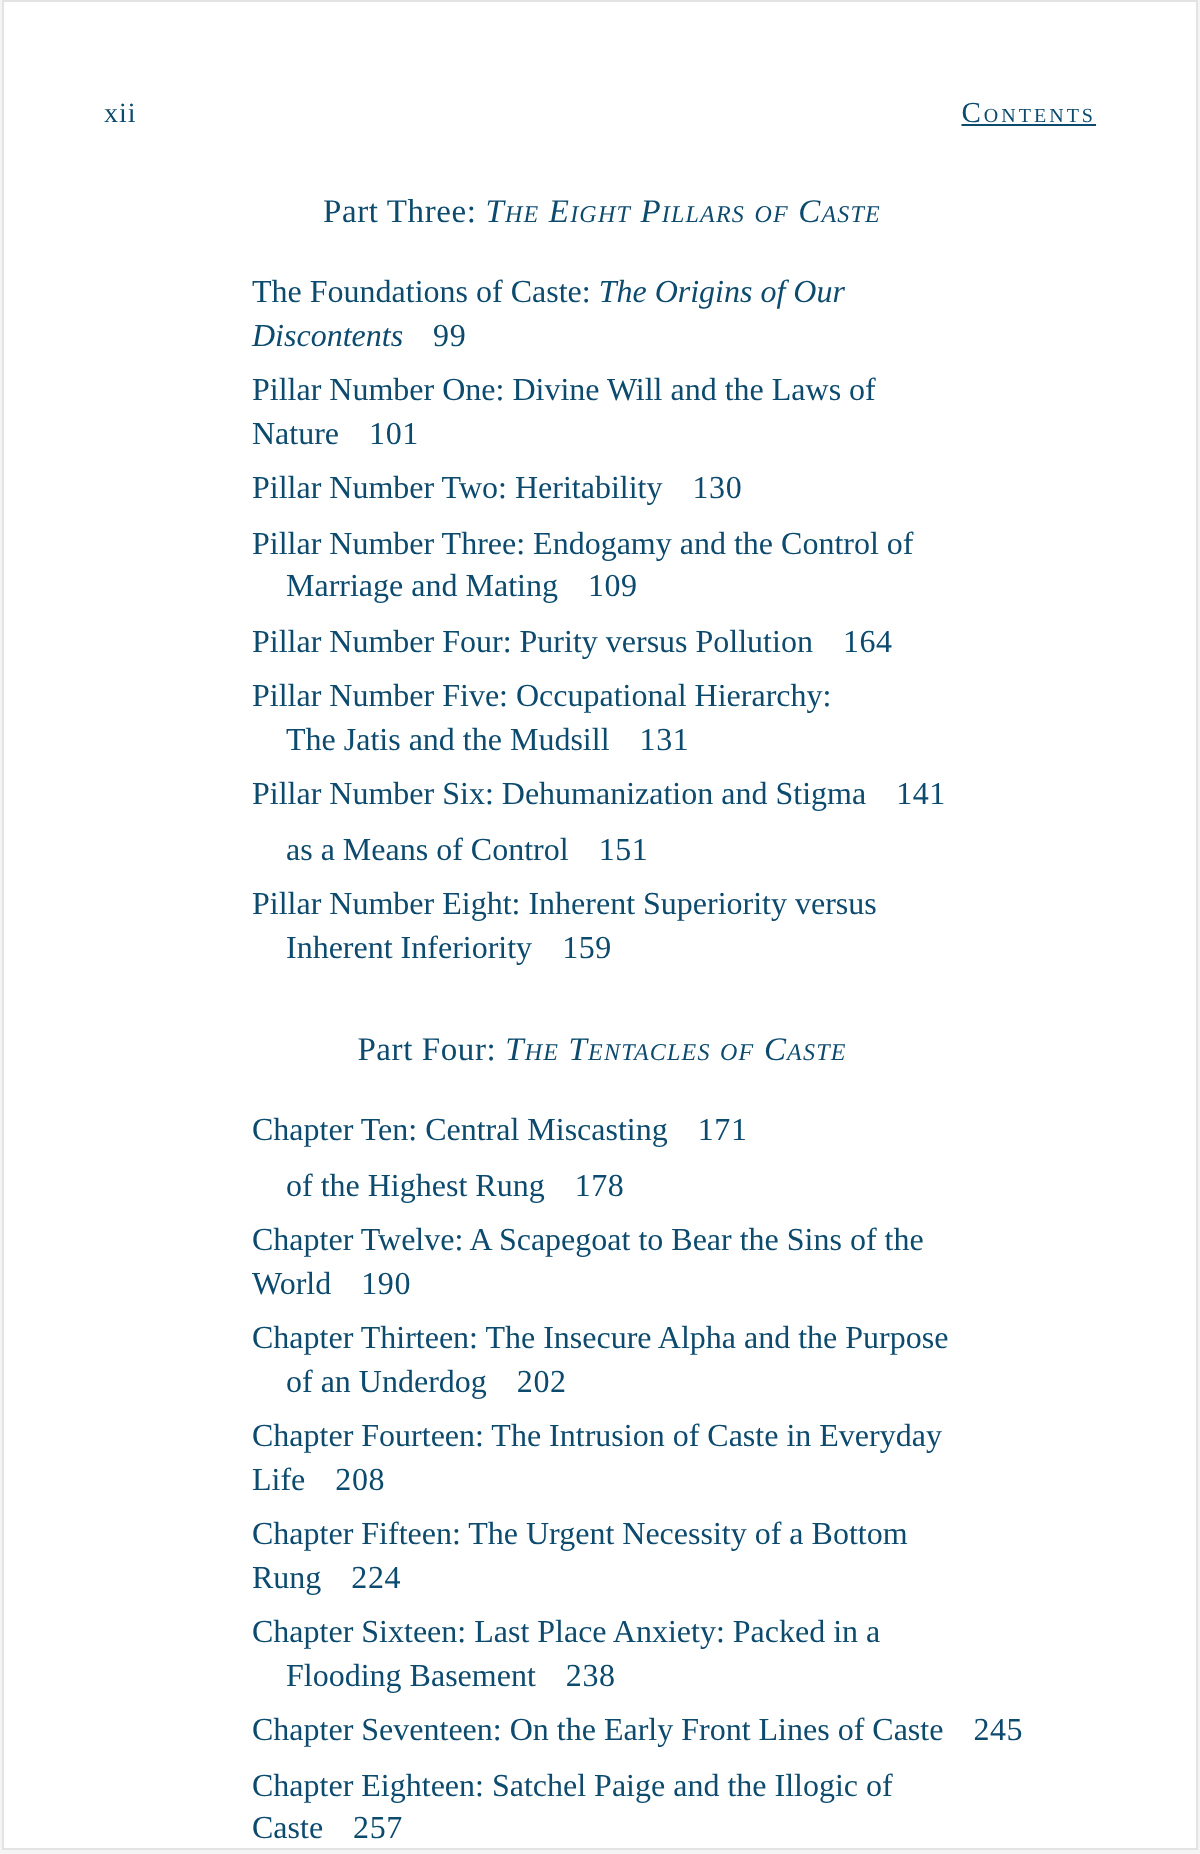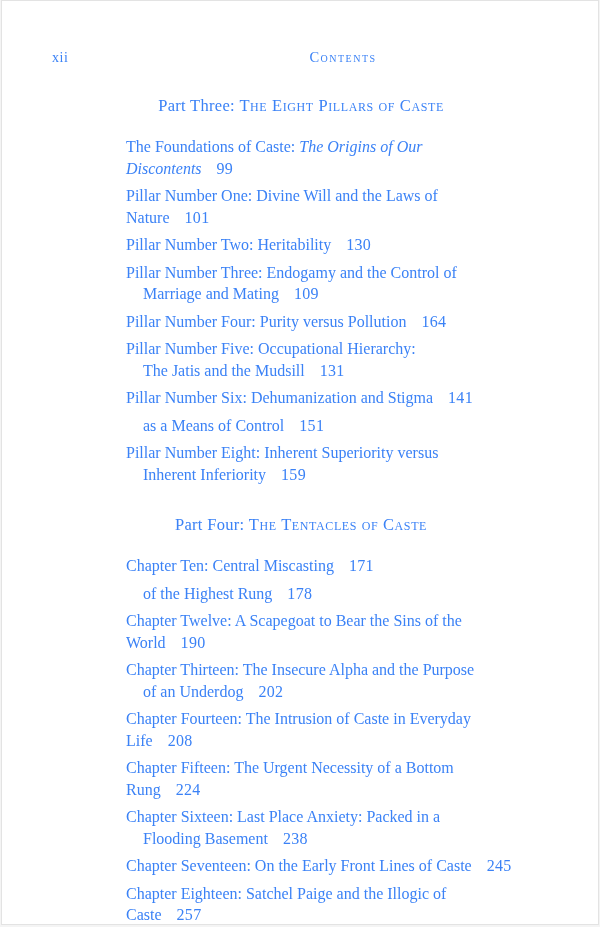--- a/index.html
+++ b/index.html
@@ -9,56 +9,58 @@
   }
   .page {
     position: relative;
     width: 598px;
     height: 925px;
     margin: 0 auto;
     background: #ffffff;
     border: 1px solid #e3e3e3;
     box-sizing: border-box;
     font-family: "Liberation Serif", "DejaVu Serif", serif;
-    color: #3b82f6;
+    color: #0c4a6e;
     overflow: hidden;
   }
   .running-head {
     display: flex;
     align-items: baseline;
     padding: 48px 50px 0 50px;
   }
   .folio {
     font-size: 14px;
     letter-spacing: 0.5px;
     width: 120px;
   }
   .running-title {
     flex: 1;
-    text-align: center;
+    text-align: right;
     font-variant: small-caps;
     font-size: 14.5px;
     letter-spacing: 1.5px;
     margin-left: -120px;
     padding-left: 86px;
+    text-decoration: underline;
   }
   .toc {
     padding: 0 86px 0 88px;
   }
   .part-heading {
     text-align: center;
     font-size: 16.5px;
     font-weight: normal;
     margin: 30px 0 20px 0;
     letter-spacing: 0.3px;
     white-space: nowrap;
   }
   .part-heading .part-title {
     font-variant: small-caps;
     letter-spacing: 0.6px;
+    font-style: italic;
   }
   .toc-entry {
     margin-bottom: 6px;
   }
   .entry-line {
     font-size: 16px;
     line-height: 21.5px;
     margin-left: 36px;
   }
   .entry-line.continuation {

